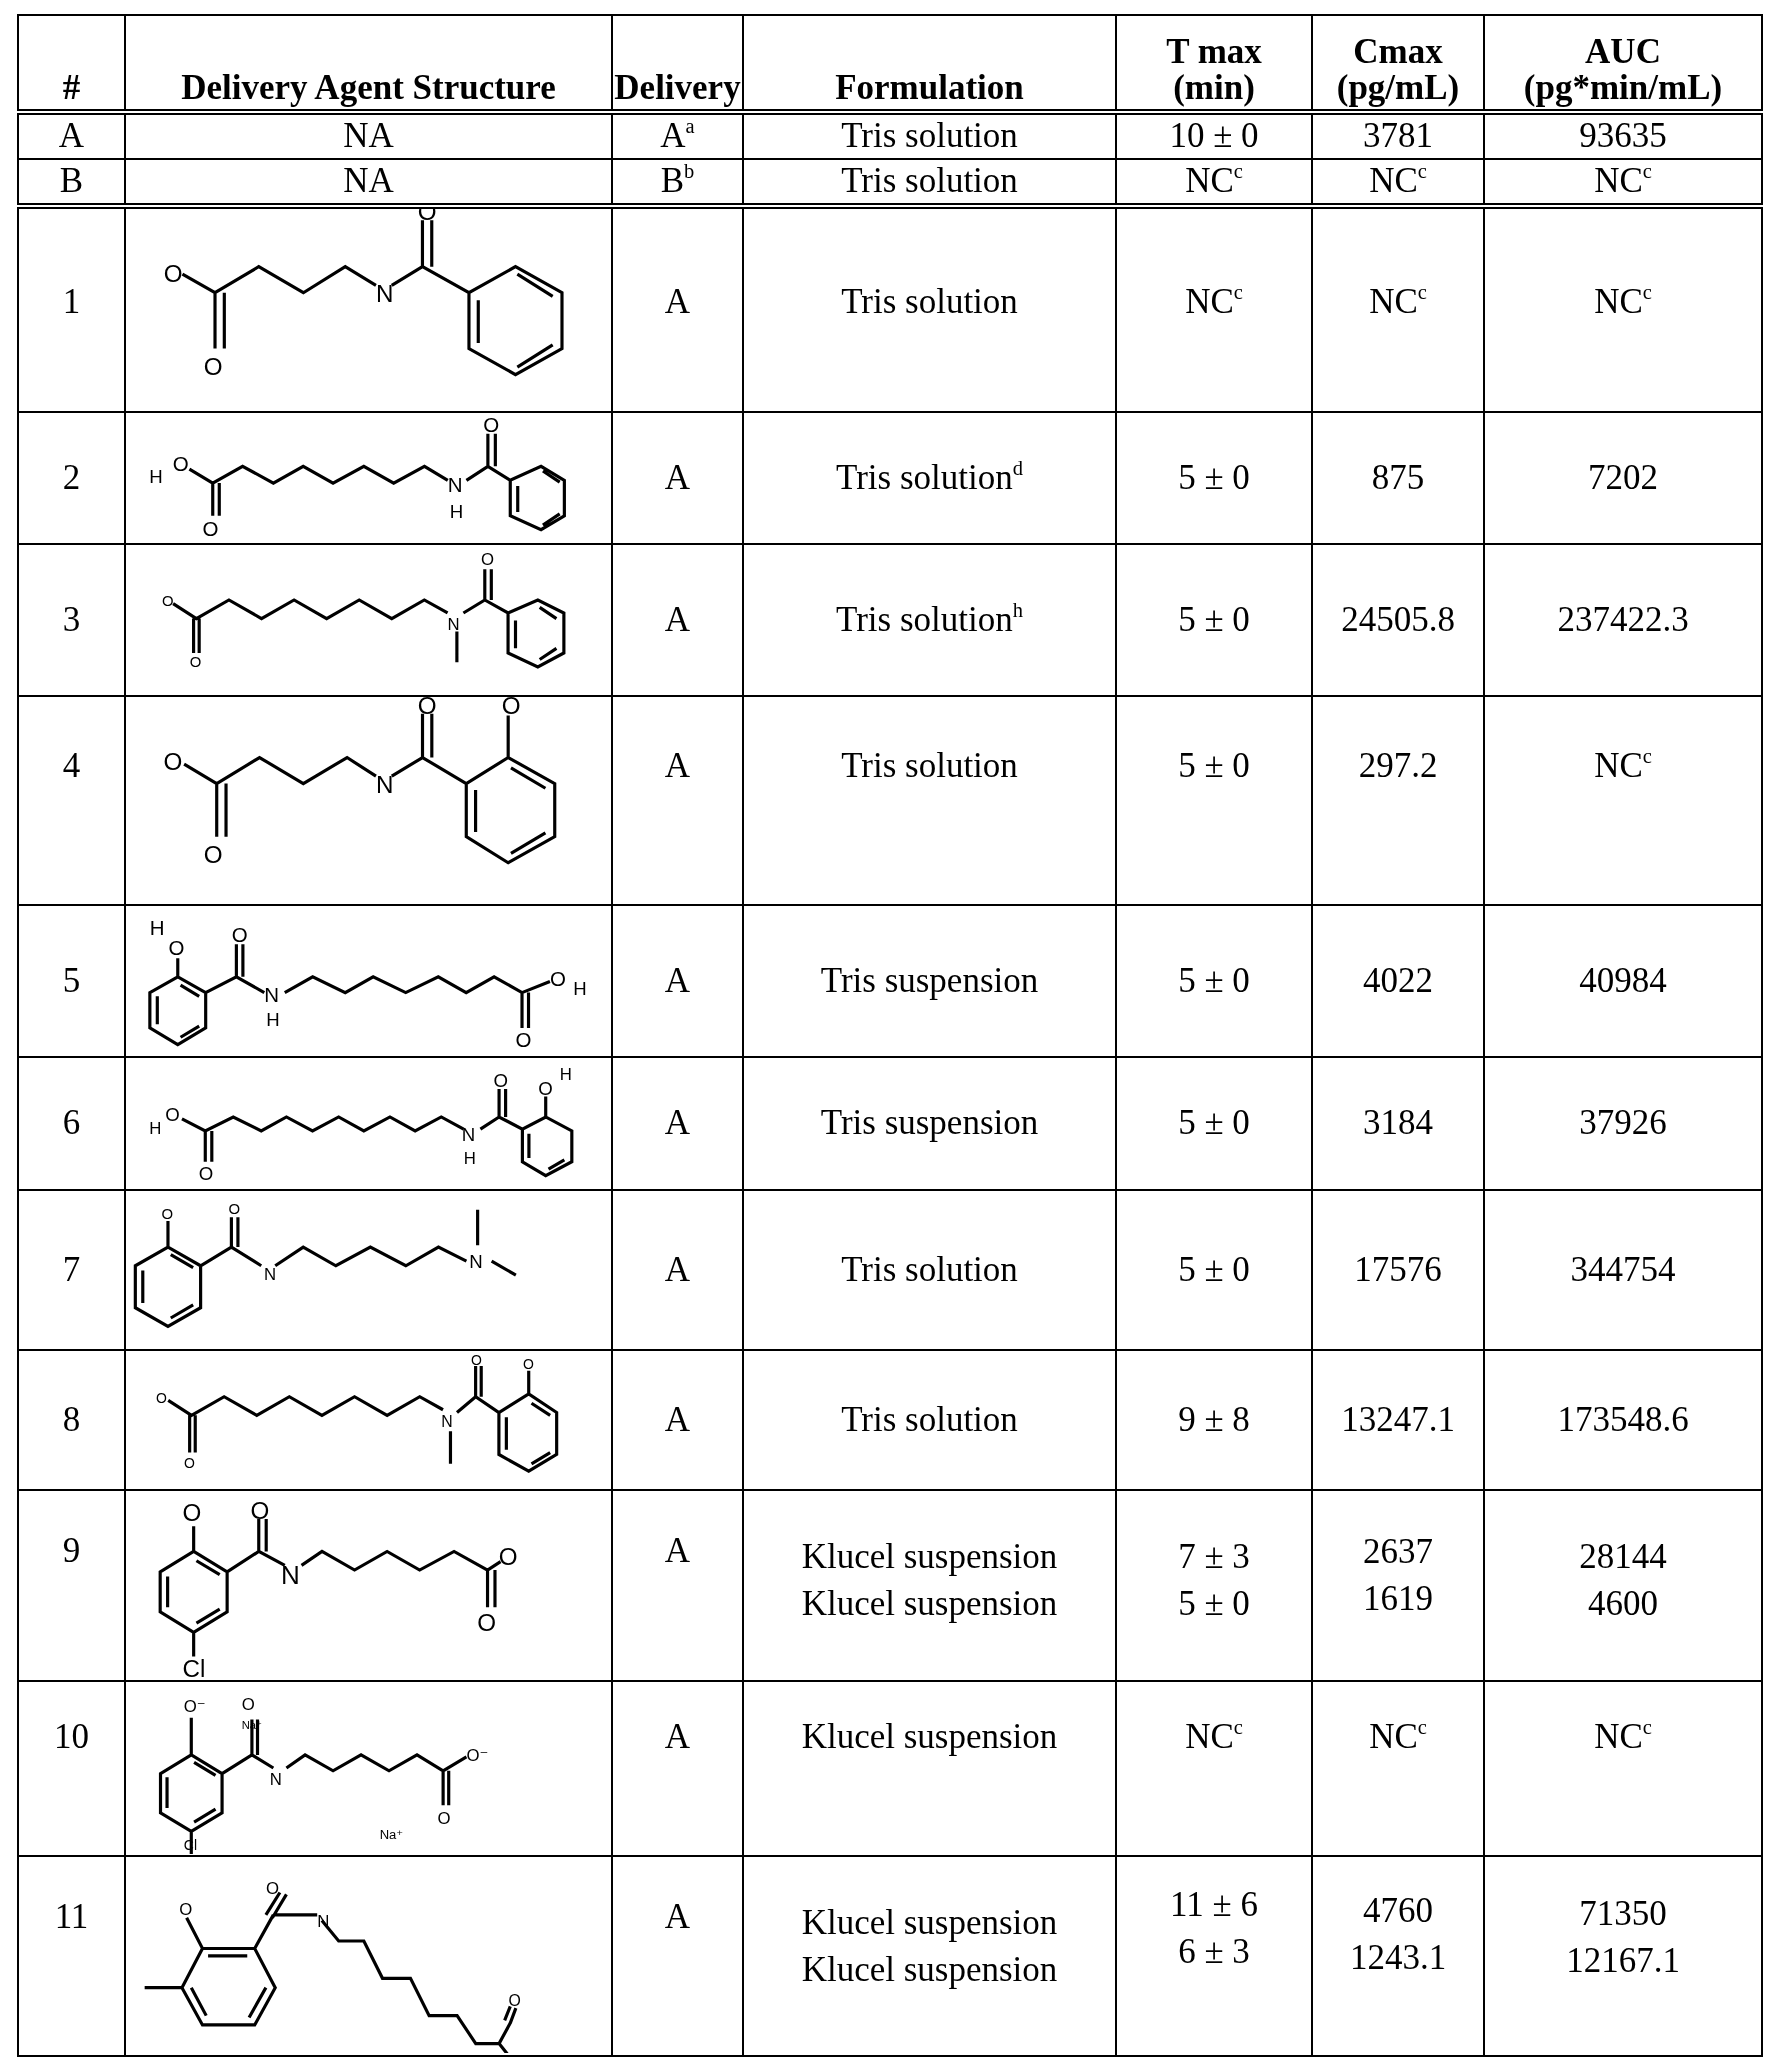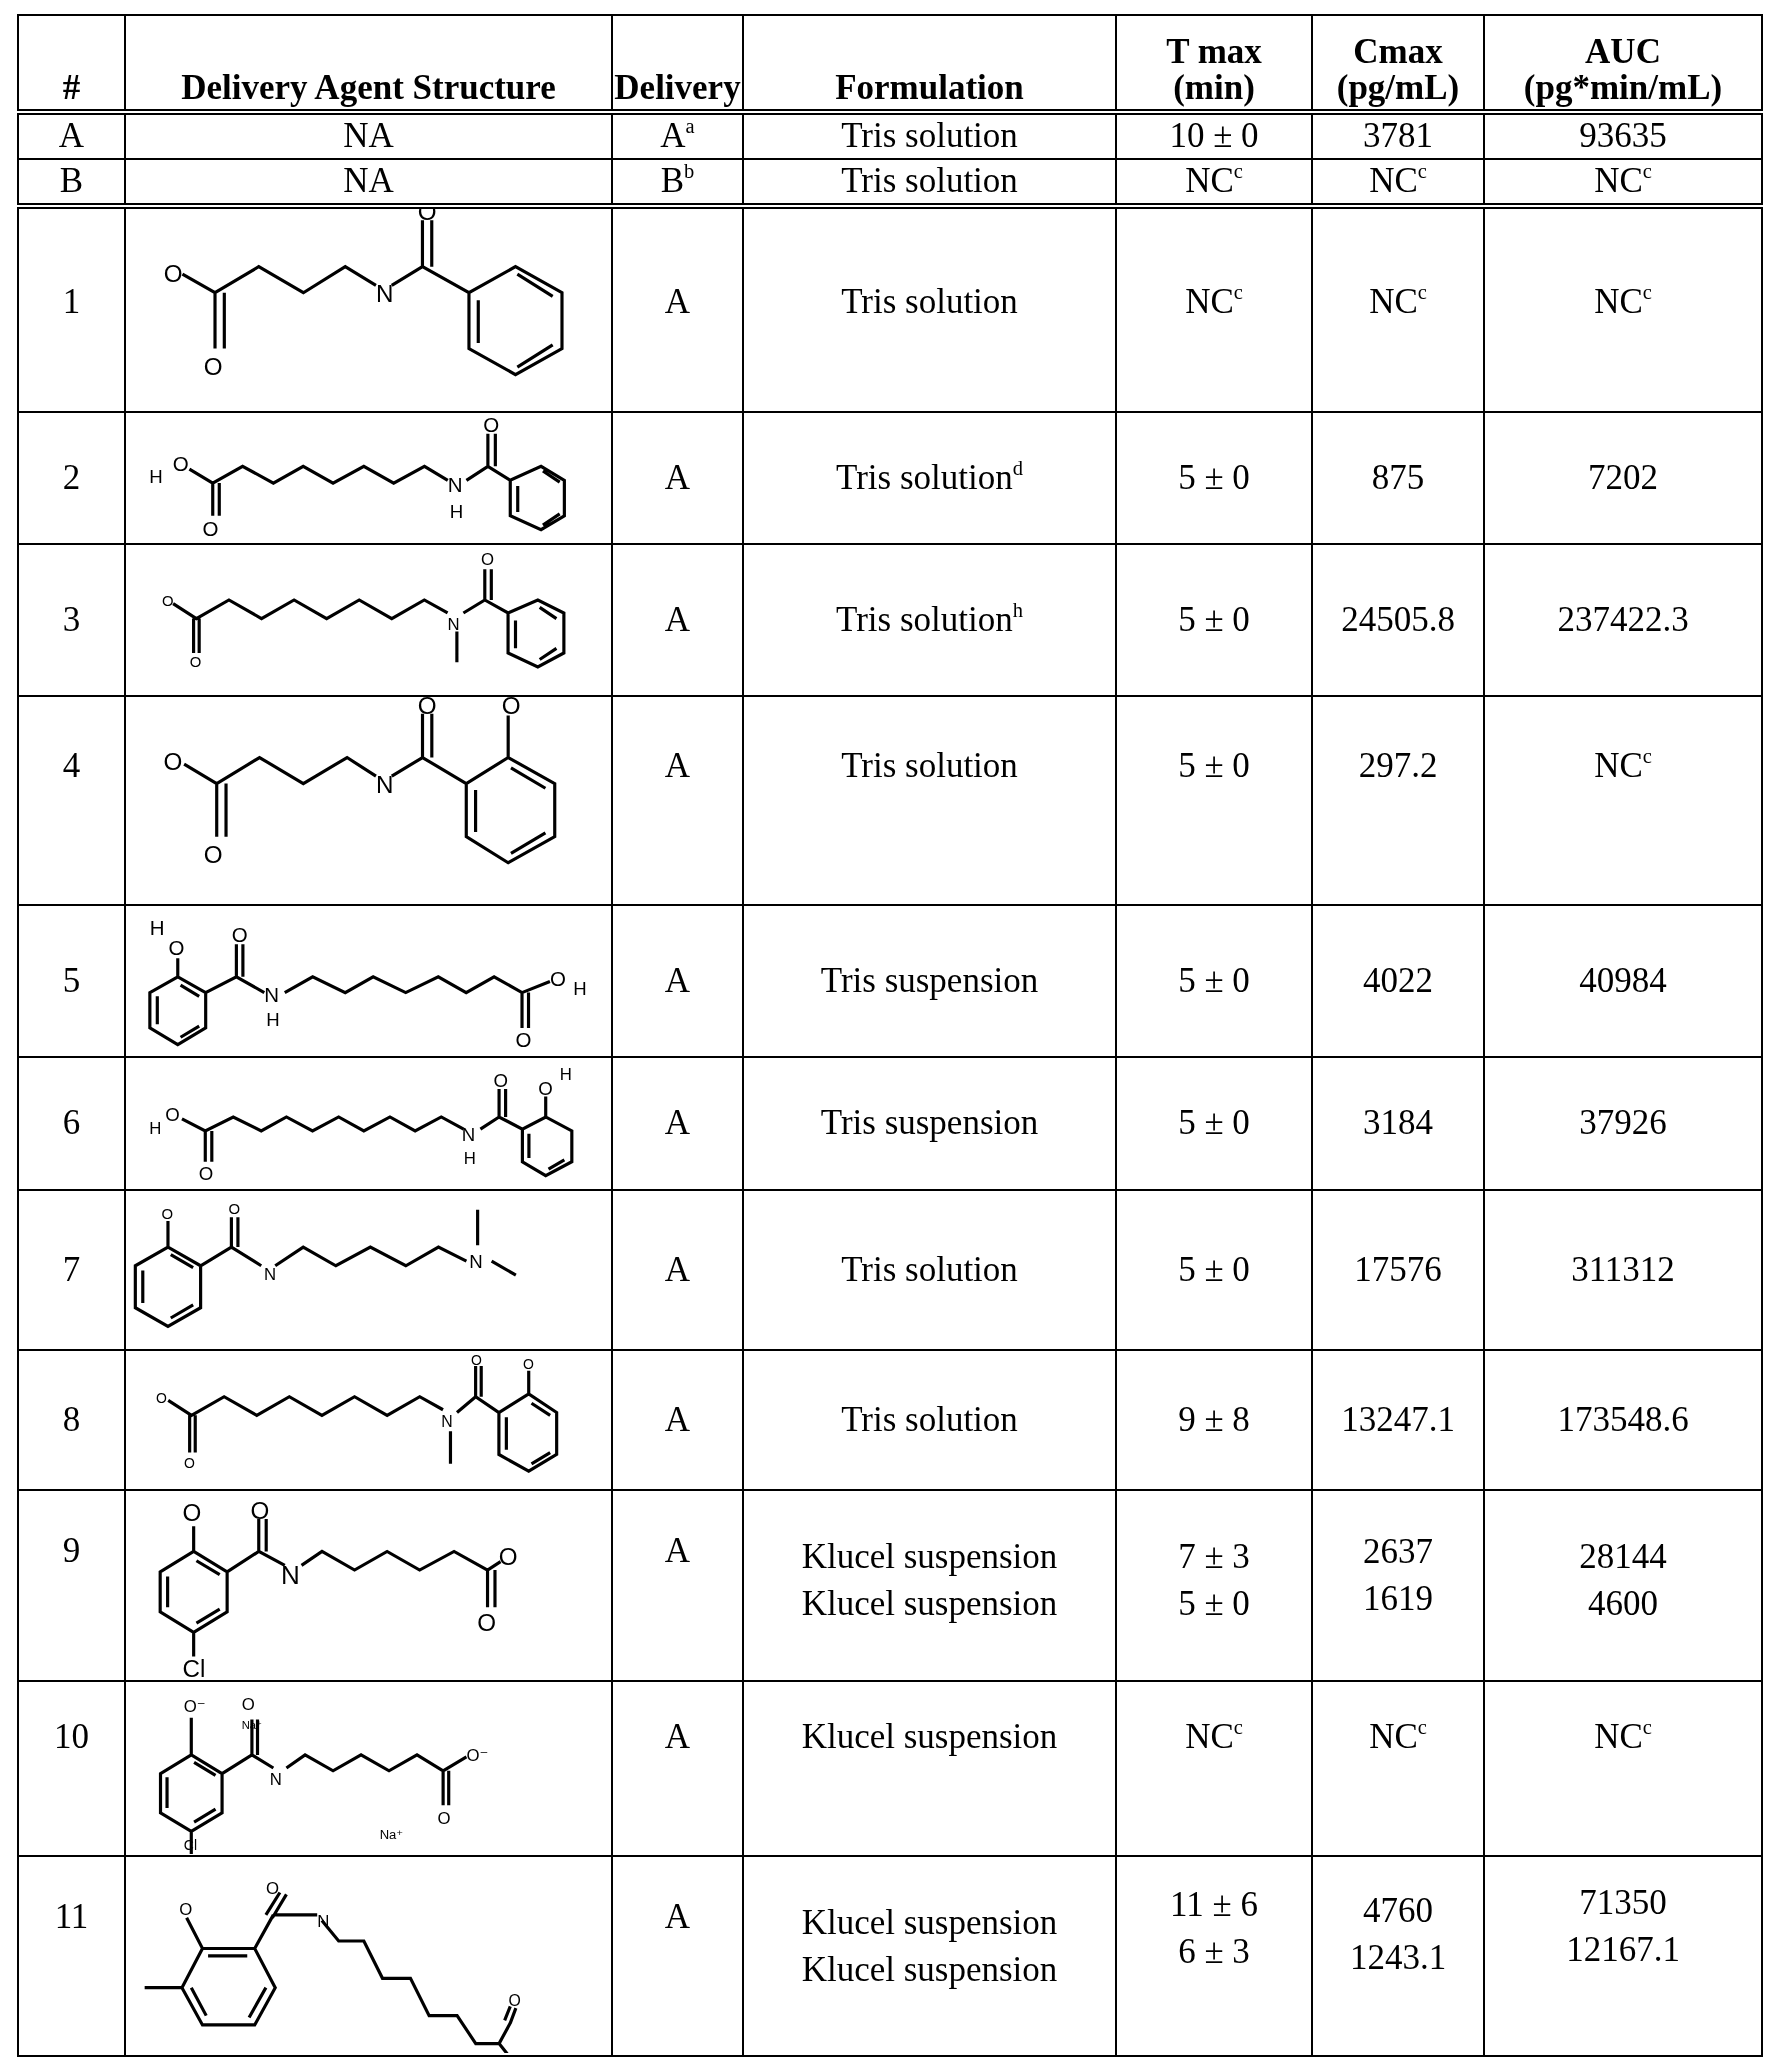--- a/index.html
+++ b/index.html
@@ -201,21 +201,21 @@
         <path class="b" d="M45 32 L45 60 L80 80 L80 125 L45 145 L10 125 L10 80 L45 60 M80 80 L113 60 L145 80 M160 80 L190 60 L225 80 L262 60 L300 80 L335 60 L365 75 M377 58 L377 20 M392 75 L418 90 M113 60 L113 28 M120 60 L120 28 M18 85 L18 120 M48 136 L72 122 M48 68 L72 82"></path>
         <text x="110" y="25" font-size="16">O</text>
         <text x="148" y="95" font-size="18">N</text>
         <text x="368" y="82" font-size="20">N</text>
       </svg>
     </td>
     <td>A</td>
     <td>Tris solution</td>
     <td>5 ± 0</td>
     <td>17576</td>
-    <td>311312</td>
+    <td>344754</td>
   </tr>
 
   <tr style="height:140px">
     <td>8</td>
     <td class="struct">
       <svg width="485" height="136" viewBox="0 0 520 146" style="font-size:38px">
         <text x="32" y="55" font-size="15">O</text>
         <path class="b" d="M45 52 L70 68 L105 48 L140 68 L175 48 L210 68 L245 48 L280 68 L315 48 L340 62 M355 65 L375 48 L400 65 L432 45 L462 65 L462 110 L432 128 L400 110 L400 65 M375 48 L375 15 M381 48 L381 15 M432 45 L432 20 M68 68 L68 108 M74 68 L74 108 M348 85 L348 120 M408 70 L408 105 M435 120 L455 108 M435 55 L455 68"></path>
         <text x="62" y="125" font-size="15">O</text>
         <text x="338" y="80" font-size="17">N</text>
@@ -301,20 +301,20 @@
           <div>Klucel suspension</div>
         </td>
     <td class="lines" style="padding-top:24px">
           <div>11 ± 6</div>
           <div>6 ± 3</div>
         </td>
     <td class="lines" style="padding-top:30px">
           <div>4760</div>
           <div>1243.1</div>
         </td>
-    <td class="lines" style="padding-top:22px">
+    <td class="lines" style="padding-top:33px">
           <div>71350</div>
           <div>12167.1</div>
         </td>
   </tr>
 </tbody>
   </table>
 
 
 </body></html>

